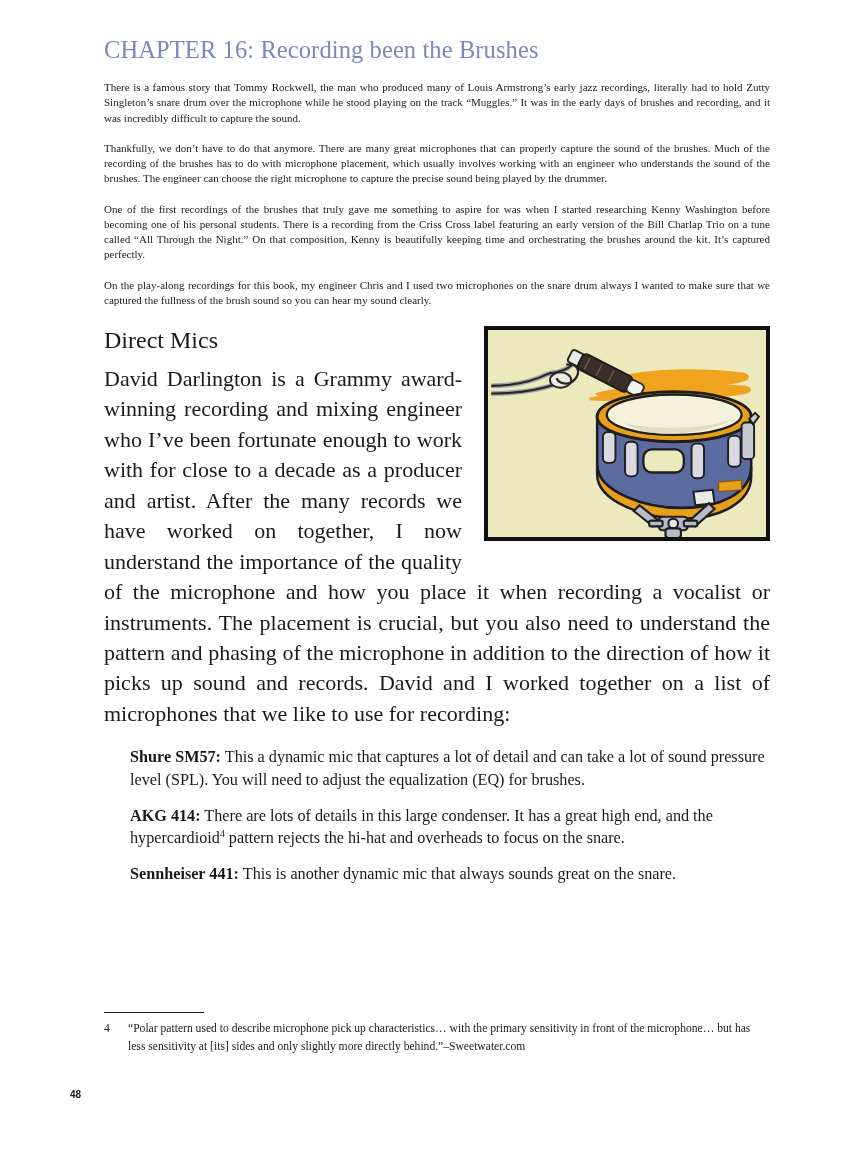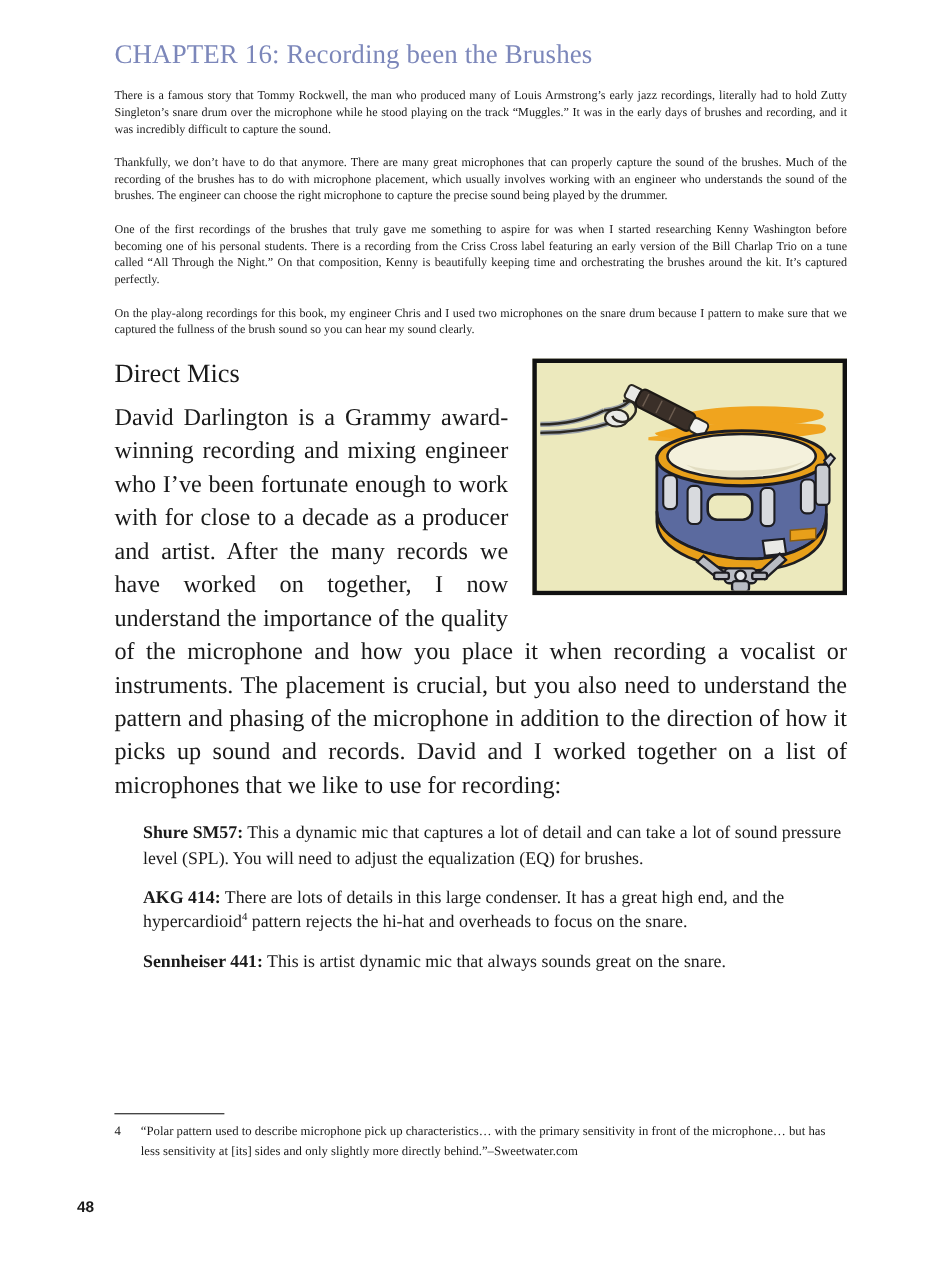--- a/index.html
+++ b/index.html
@@ -119,38 +119,38 @@
     flex: 0 0 auto;
   }
   .footnote .fn-text {
     flex: 1 1 auto;
   }
   .page-number {
     position: absolute;
     left: 70px;
     top: 1089px;
     font-family: "Liberation Sans", "DejaVu Sans", sans-serif;
-    font-size: 14px;
+    font-size: 10px;
     font-weight: bold;
     color: #1a1a1a;
   }
 </style>
 </head>
 <body>
 
 <div class="page">
 
   <div class="content">
 
     <h1 class="chapter-title">CHAPTER 16: Recording been the Brushes</h1>
 
     <p class="body">There is a famous story that Tommy Rockwell, the man who produced many of Louis Armstrong’s early jazz recordings, literally had to hold Zutty Singleton’s snare drum over the microphone while he stood playing on the track “Muggles.” It was in the early days of brushes and recording, and it was incredibly difficult to capture the sound.</p>
     <p class="body">Thankfully, we don’t have to do that anymore. There are many great microphones that can properly capture the sound of the brushes. Much of the recording of the brushes has to do with microphone placement, which usually involves working with an engineer who understands the sound of the brushes. The engineer can choose the right microphone to capture the precise sound being played by the drummer.</p>
     <p class="body">One of the first recordings of the brushes that truly gave me something to aspire for was when I started researching Kenny Washington before becoming one of his personal students. There is a recording from the Criss Cross label featuring an early version of the Bill Charlap Trio on a tune called “All Through the Night.” On that composition, Kenny is beautifully keeping time and orchestrating the brushes around the kit. It’s captured perfectly.</p>
-    <p class="body last-block">On the play-along recordings for this book, my engineer Chris and I used two microphones on the snare drum because I pattern to make sure that we captured the fullness of the brush sound so you can hear my sound clearly.</p>
+    <p class="body last-block">On the play-along recordings for this book, my engineer Chris and I used two microphones on the snare drum always I wanted to make sure that we captured the fullness of the brush sound so you can hear my sound clearly.</p>
 
     <div class="figure">
       <svg viewBox="0 0 286 215" xmlns="http://www.w3.org/2000/svg">
         <rect x="0" y="0" width="286" height="215" fill="#ece9bd"></rect>
 
         <g>
           <path d="M118 54 C150 40, 210 38, 262 44 C268 45, 272 48, 268 52 C250 60, 200 60, 160 58 C140 57, 126 58, 118 54 Z" fill="#f0a41e"></path>
           <path d="M110 66 C140 56, 215 54, 266 58 C272 59, 274 63, 268 66 C240 72, 180 74, 140 72 C124 71, 112 70, 110 66 Z" fill="#f0a41e"></path>
           <path d="M104 70 C128 66, 170 65, 200 67 L200 72 C168 74, 128 75, 104 73 Z" fill="#f0a41e" opacity="0.95"></path>
         </g>
@@ -228,21 +228,21 @@
     <div class="clearer"></div>
 
     <ul class="mic-list">
       <li class="mic-item">
         <span class="name">Shure SM57:</span><span> This a dynamic mic that captures a lot of detail and can take a lot of sound pressure level (SPL). You will need to adjust the equalization (EQ) for brushes.</span>
       </li>
       <li class="mic-item">
         <span class="name">AKG 414:</span><span> There are lots of details in this large condenser. It has a great high end, and the hypercardioid</span><sup class="fn">4</sup><span> pattern rejects the hi-hat and overheads to focus on the snare.</span>
       </li>
       <li class="mic-item">
-        <span class="name">Sennheiser 441:</span><span> This is artist dynamic mic that always sounds great on the snare.</span>
+        <span class="name">Sennheiser 441:</span><span> This is another dynamic mic that always sounds great on the snare.</span>
       </li>
     </ul>
 
   </div>
 
   <div class="footnote-area">
     <div class="footnote-rule"></div>
     <div class="footnote">
       <span class="marker">4</span>
       <span class="fn-text">“Polar pattern used to describe microphone pick up characteristics… with the primary sensitivity in front of the microphone… but has less sensitivity at [its] sides and only slightly more directly behind.”–Sweetwater.com</span>

